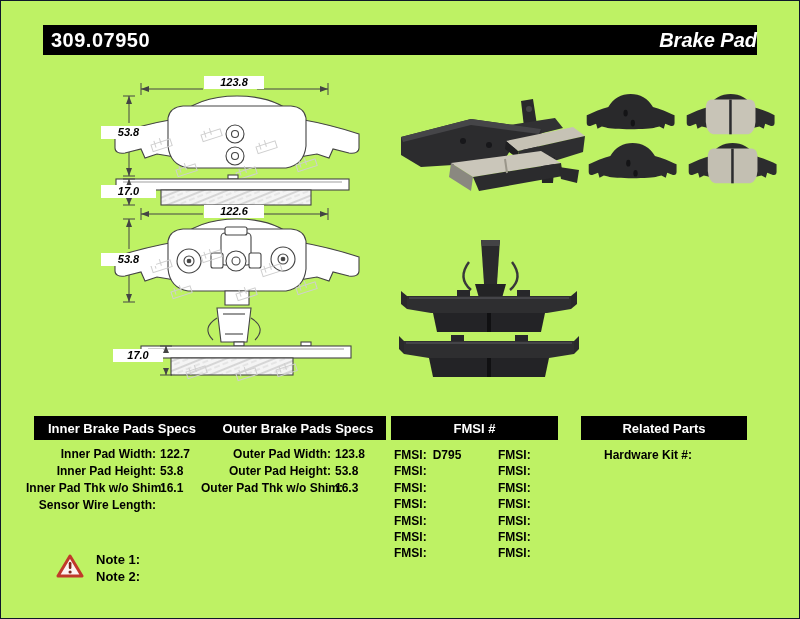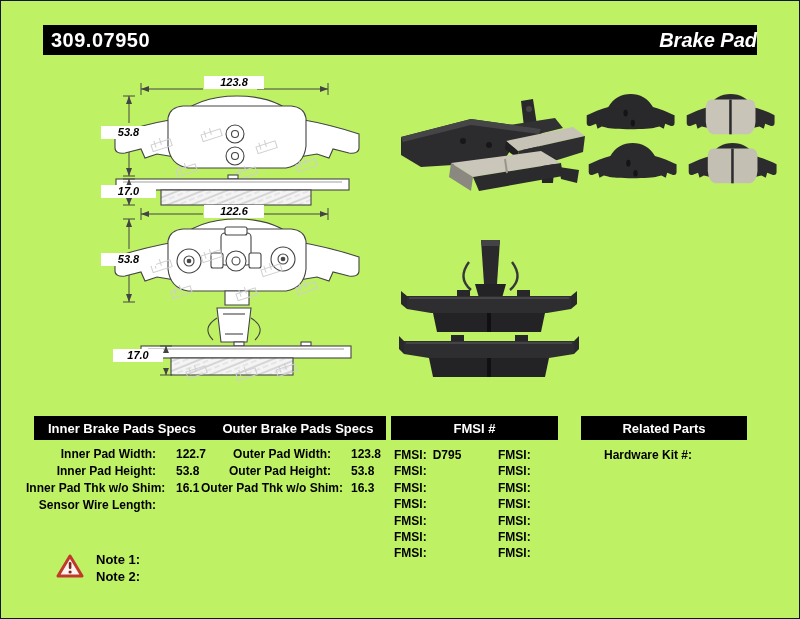--- a/index.html
+++ b/index.html
@@ -25,21 +25,21 @@
   
   .secbar{
     position:absolute;top:415px;height:24px;background:#000;color:#fff;
     font-weight:bold;font-size:13px;display:flex;align-items:center;
   }
   .secbar .cell{flex:1;text-align:center;}
   
   .speccol{position:absolute;top:445px;font-size:12px;font-weight:bold;line-height:17px;}
   .sprow{display:flex;white-space:nowrap;}
   .sprow .lb{display:inline-block;text-align:right;}
-  .sprow .vl{display:inline-block;margin-left:20px;}
+  .sprow .vl{display:inline-block;margin-left:4px;}
   .speccol.inner .lb{width:130px;text-align:right;}
   .speccol.outer .lb{width:130px;}
   
   .fmsicol{position:absolute;top:446px;font-size:12px;font-weight:bold;line-height:16.4px;}
   .fmsirow{white-space:nowrap;}
   .fmsirow .vl{margin-left:6px;}
   
   .relcol{position:absolute;left:603px;top:446px;font-size:12px;font-weight:bold;line-height:16px;}
   
   .note{position:absolute;left:95px;font-size:13px;font-weight:bold;}

